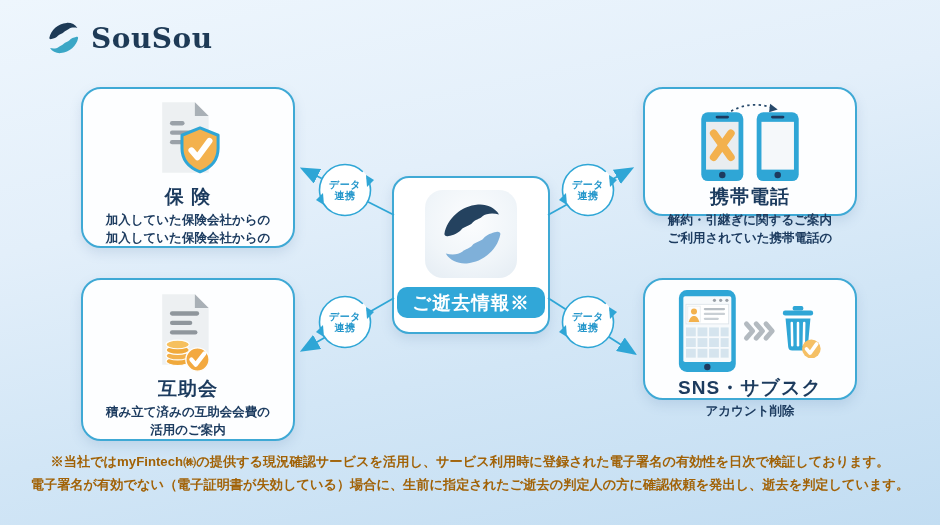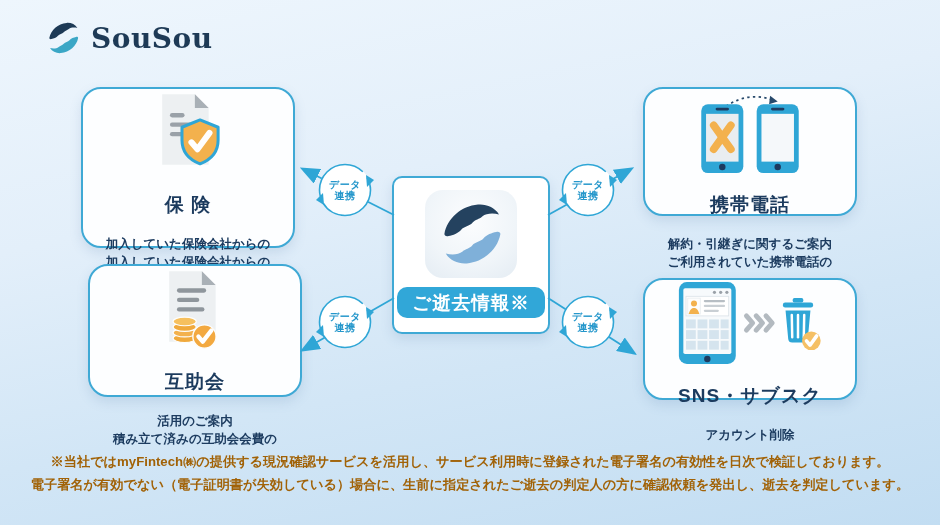--- a/index.html
+++ b/index.html
@@ -20,34 +20,34 @@
     position: absolute; left: 0; right: 0; top: 40px; text-align: center;
     font-size: 37px; font-weight: 900; letter-spacing: 3px; color: #1b3a5e; z-index: 3;
   }
 
   
   .card {
     position: absolute; width: 214px; background: #fdfeff;
     border: 2px solid #3fa9d5; border-radius: 20px;
     box-shadow: 0 5px 12px rgba(90, 130, 170, 0.18);
     display: flex; flex-direction: column; align-items: center;
-    z-index: 2; padding-top: 0; gap: 16px;
+    z-index: 2; padding-top: 8px;
   }
   .card-tl { left: 81px; top: 87px;  height: 161px; }
   .card-tr { left: 643px; top: 87px; height: 129px; }
-  .card-bl { left: 81px; top: 264px; height: 133px; margin-left: 7px; }
+  .card-bl { left: 81px; top: 278px; height: 163px; }
   .card-br { left: 643px; top: 278px; height: 122px; }
   .card-icon { height: 90px; display: flex; align-items: center; justify-content: center; }
   .card-title { font-size: 19px; font-weight: 800; color: #1c3b5e; margin-top: 1px; letter-spacing: 1px; }
   .card-desc { font-size: 12.5px; font-weight: 700; color: #1d3c60; line-height: 1.4; text-align: center; margin-top: 2px; }
 
   
   .center-card {
     position: absolute; left: 392px; top: 176px; width: 158px; height: 158px;
-    background: #ffffff; border: 2px solid #3fa9d5; border-radius: 10px;
+    background: #ffffff; border: 2px solid #3fa9d5; border-radius: 17px;
     box-shadow: 0 5px 12px rgba(90, 130, 170, 0.18);
     display: flex; flex-direction: column; align-items: center; z-index: 4;
   }
   .app-icon {
     width: 92px; height: 88px; margin-top: 12px; border-radius: 18px;
     background: radial-gradient(circle at 50% 35%, #fcfdfe 0%, #f0f5f9 60%, #e4ecf3 100%);
     display: flex; align-items: center; justify-content: center;
   }
   .death-pill {
     margin-top: 9px; background: #31a7d8; color: #ffffff;
@@ -161,22 +161,22 @@
           <ellipse cx="38" cy="77.5" rx="13.5" ry="5" fill="#f3b14d" stroke="#fdfdfb" stroke-width="1.4"></ellipse>
           <ellipse cx="38" cy="71" rx="13.5" ry="5" fill="#f0a93c" stroke="#fdfdfb" stroke-width="1.4"></ellipse>
           <ellipse cx="38" cy="64.5" rx="13.5" ry="5" fill="#f6c05e" stroke="#fdfdfb" stroke-width="1.4"></ellipse>
         </g>
         <circle cx="61" cy="82" r="13.5" fill="#f3a940" stroke="#fdfdfb" stroke-width="1.6"></circle>
         <polyline points="54,82 59,88 69,75" fill="none" stroke="#ffffff" stroke-width="5" stroke-linecap="round" stroke-linejoin="round"></polyline>
       </svg>
     </div>
     <div class="card-title">互助会</div>
     <div class="card-desc">
+      <div>積み立て済みの互助会会費の</div>
       <div>活用のご案内</div>
-      <div>積み立て済みの互助会会費の</div>
     </div>
   </div>
 
   <div class="card card-br">
     <div class="card-icon">
       <svg width="160" height="86" viewBox="0 0 180 96">
         <rect x="10" y="2" width="64" height="92" rx="9" fill="#2fa6d6"></rect>
         <rect x="15" y="9" width="54" height="74" rx="2" fill="#f7fafc"></rect>
         <circle cx="50" cy="13.5" r="1.8" fill="#9aa1a8"></circle>
         <circle cx="57" cy="13.5" r="1.8" fill="#9aa1a8"></circle>

